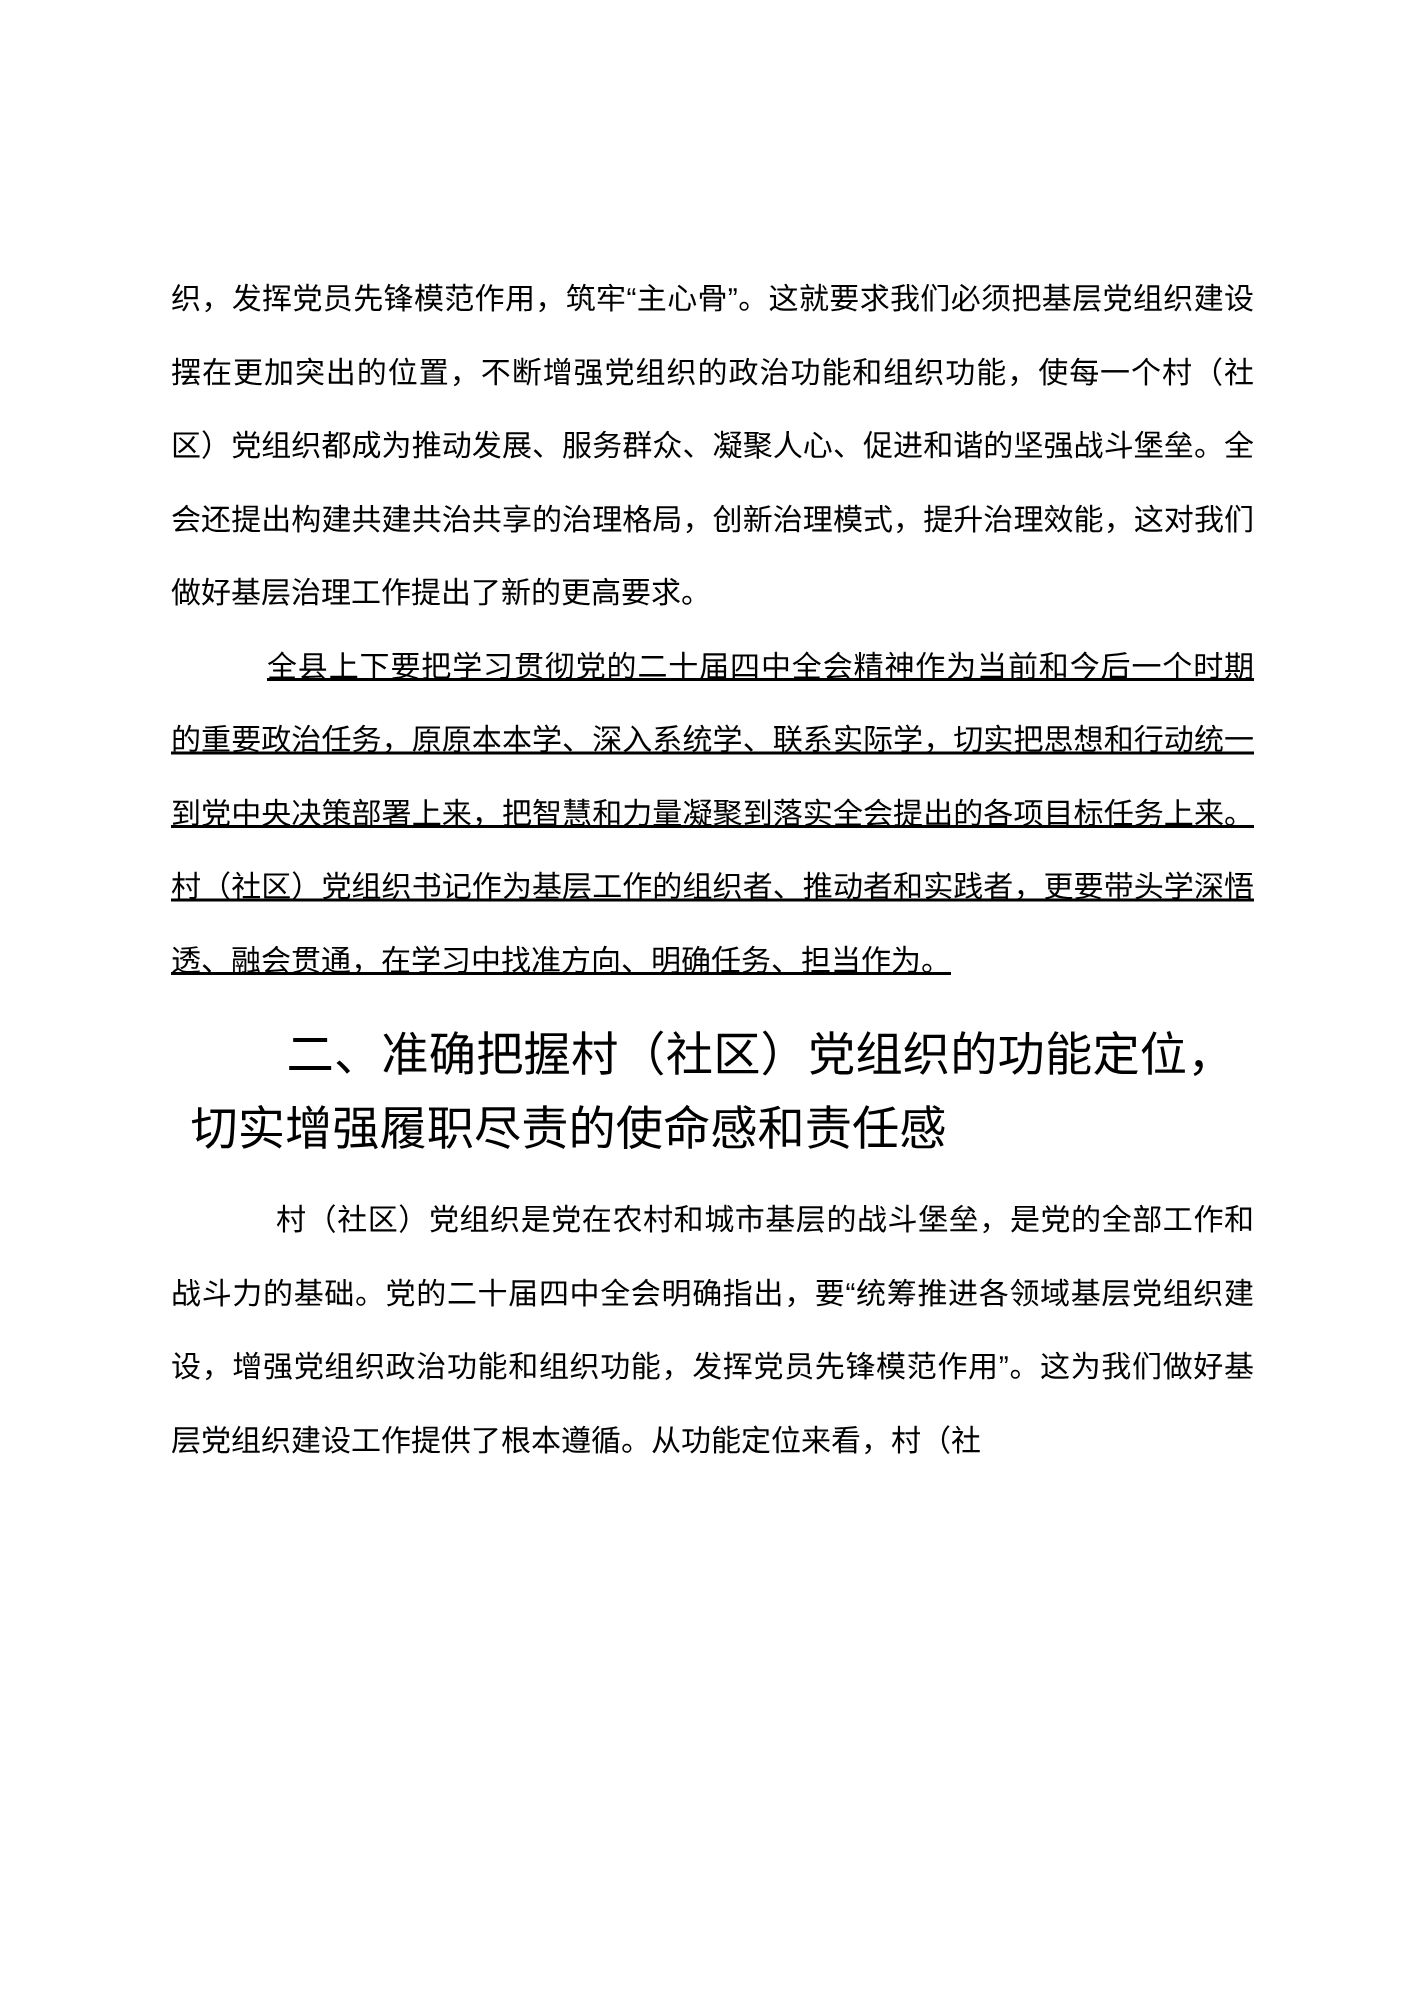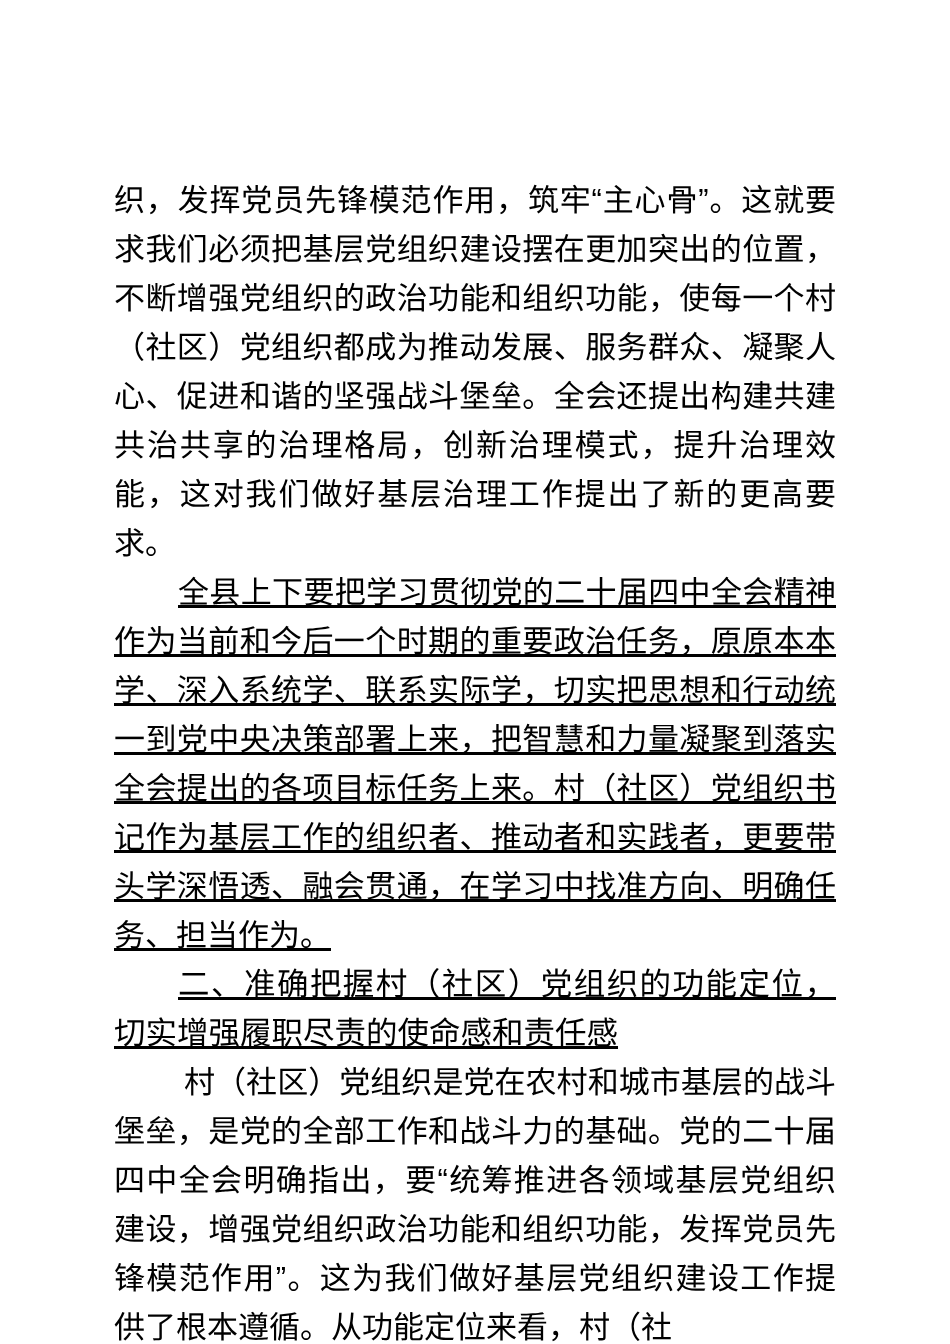--- a/index.html
+++ b/index.html
@@ -26,21 +26,21 @@
   .text-column {
     position: absolute;
     left: 114px;
     top: 176px;
     width: 722px;
   }
 
   
   .para {
     margin: 0;
-    font-size: 31px;
+    font-size: 20px;
     line-height: 49px;
     color: #000000;
     text-align: justify;
     text-justify: inter-character;
     letter-spacing: 0;
     font-weight: 400;
     white-space: normal;
     word-break: break-all;
     overflow-wrap: break-word;
   }
@@ -56,31 +56,30 @@
     text-decoration: underline;
   }
 
   
   .para.indent-wide {
     text-indent: 70px;
   }
 
   
   .heading {
-    margin: 0;
+    margin: 13px;
     font-size: 31.5px;
     line-height: 49px;
     color: #000000;
     text-align: justify;
     text-justify: inter-character;
     text-indent: 64px;
     font-weight: 400;
     word-break: break-all;
     overflow-wrap: break-word;
-    text-decoration: underline;
   }
 
   
 </style>
 </head>
 <body>
 
 <div class="page">
   <div class="text-column">
 

